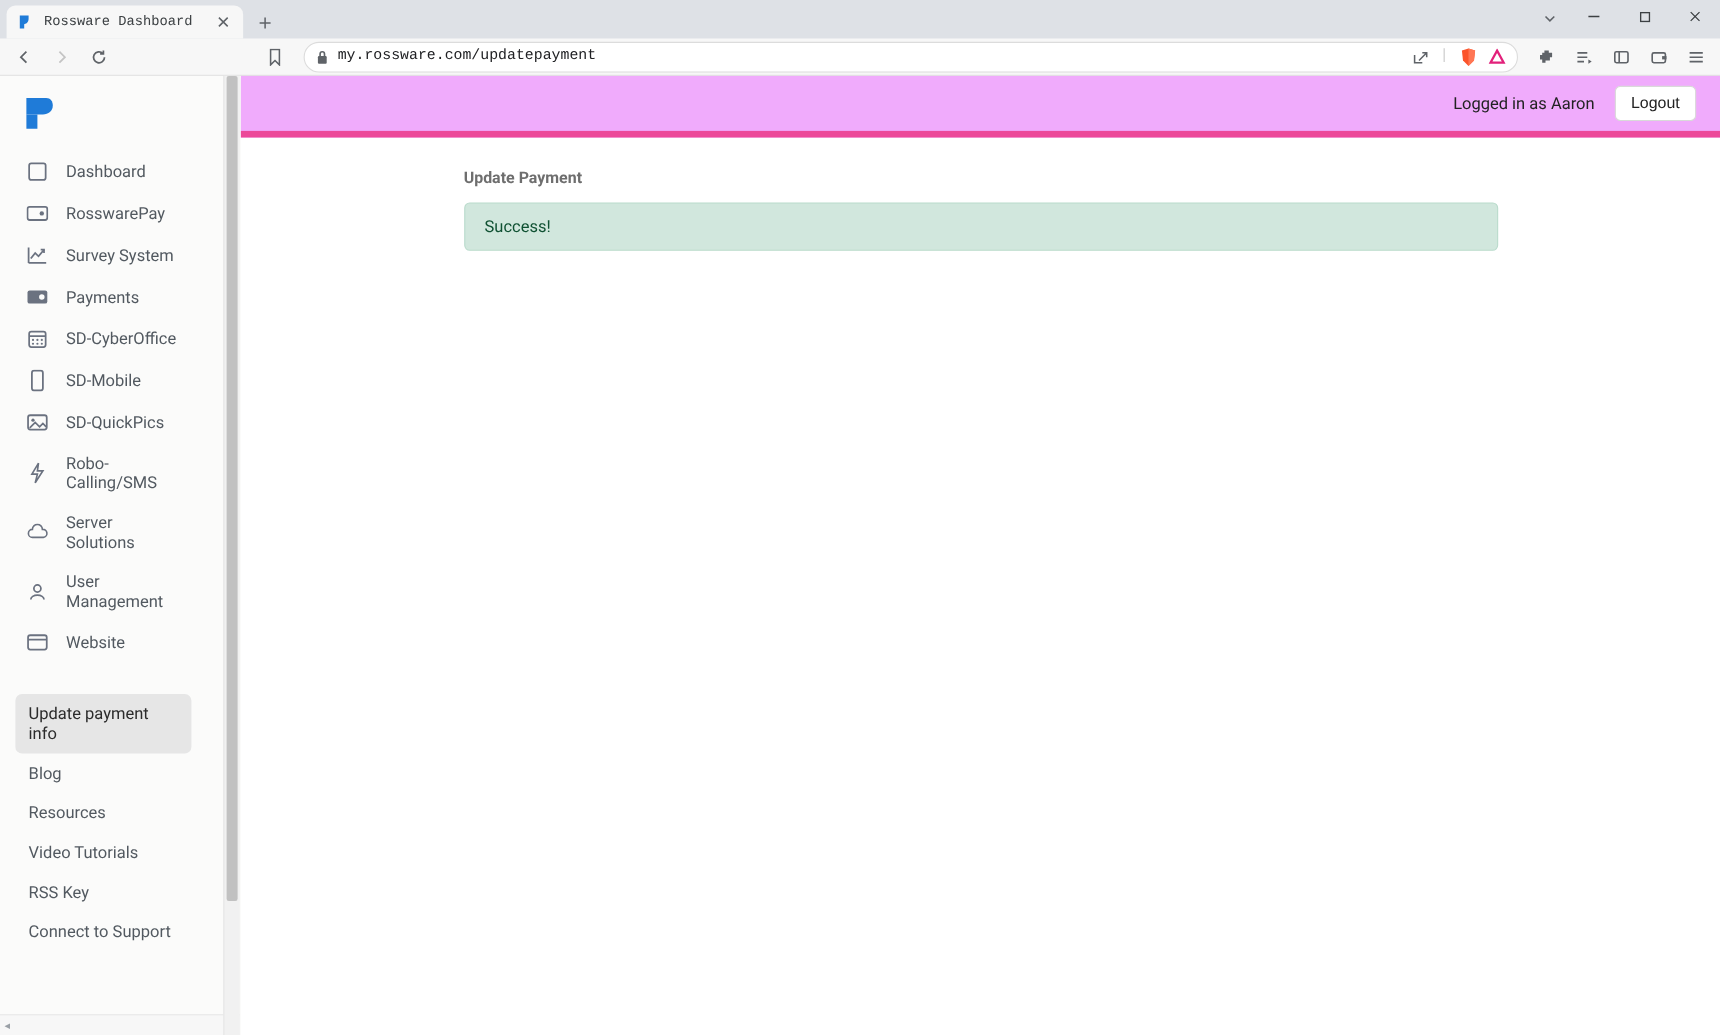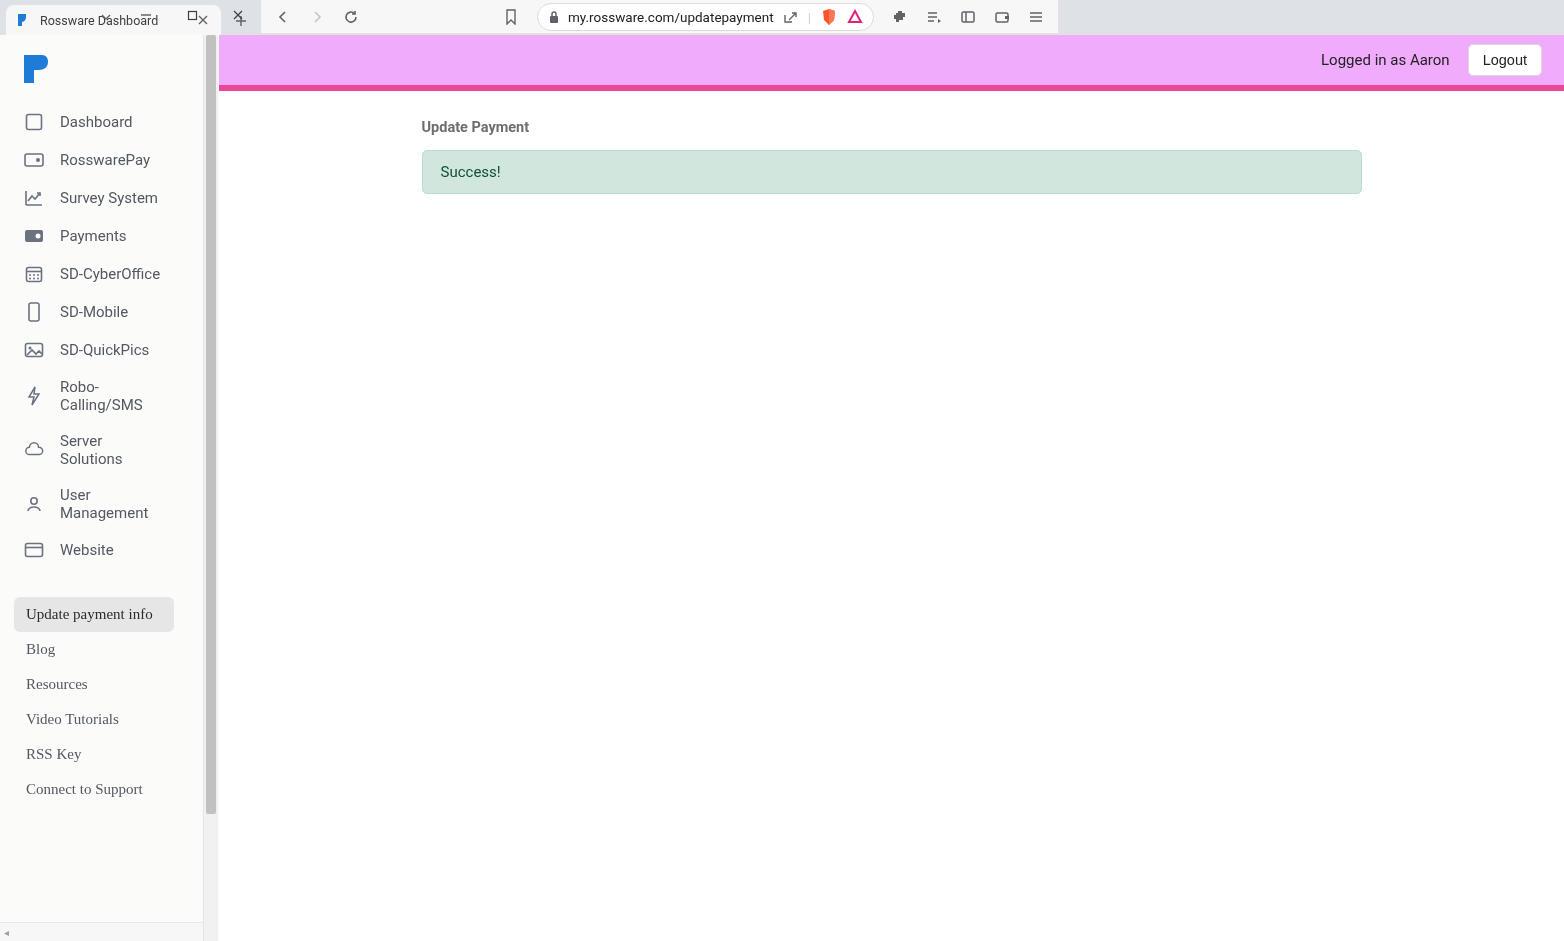--- a/index.html
+++ b/index.html
@@ -1,20 +1,20 @@
 <!DOCTYPE html>
 <html><head>
 <meta charset="utf-8">
 <style>
   * { box-sizing: border-box; margin: 0; padding: 0; }
   html, body { width: 100%; height: 100%; font-family: -apple-system, BlinkMacSystemFont, "Segoe UI", Roboto, Arial, sans-serif; font-size: 14px; color: #333; background: #fff; }
   body { display: flex; flex-direction: column; }
 
   
-  .browser-chrome { display: flex; flex-direction: row; background: #dee1e6; flex: 0 0 auto; }
+  .browser-chrome { display: flex; flex-direction: column; background: #dee1e6; flex: 0 0 auto; font-family: Liberation Mono, monospace; }
   .tab-strip { height: 35px; display: flex; align-items: flex-end; padding: 0 6px; position: relative; }
   .tab { height: 30px; width: 215px; background: #f7f7f7; border-radius: 8px 8px 0 0; display: flex; align-items: center; padding: 0 10px; gap: 8px; font-size: 12.5px; color: #3c4043; }
   .tab .favicon { width: 16px; height: 16px; display:flex; align-items:center; justify-content:center; }
   .tab .tab-title { flex: 1; white-space: nowrap; overflow: hidden; text-overflow: ellipsis; }
   .tab .close-x { width: 16px; height: 16px; display:flex; align-items:center; justify-content:center; color:#5f6368; font-size:14px; }
   .new-tab-btn { width: 28px; height: 28px; display:flex; align-items:center; justify-content:center; margin-left:6px; color:#5f6368; font-size:18px; }
   .window-controls { position: absolute; right: 0; top: 0; height: 30px; display:flex; }
   .window-controls .wc { width: 46px; height: 30px; display:flex; align-items:center; justify-content:center; color:#3c4043; }
   .search-tabs-btn { position:absolute; right: 140px; top:4px; width:30px; height:26px; display:flex; align-items:center; justify-content:center; color:#5f6368; }
 
@@ -34,21 +34,21 @@
   
   .sidebar-wrap { width: 219px; background:#fbfbfa; border-right:1px solid transparent; position:relative; display:flex; flex-direction:column; }
   .sidebar-scrollbar { position:absolute; right:0; top:0; bottom:0; width:15px; background:#f1f1f1; border-left:1px solid #e5e5e5; }
   .sidebar-scrollbar .thumb { position:absolute; left:2px; right:2px; top:0; height:86%; background:#c1c1c1; border-radius:2px; }
   .sidebar-content { flex:1; overflow:hidden; padding-right:30px; }
   .logo-block { padding: 18px 20px 10px 22px; }
   .nav-group { padding: 8px 14px 0 14px; }
   .nav-item { display:flex; align-items:center; gap:16px; padding:9px 10px; border-radius:6px; color:#525960; font-size:15px; cursor:pointer; }
   .nav-item .nav-icon { width:20px; height:20px; display:flex; align-items:center; justify-content:center; color:#6b7280; flex-shrink:0; }
   .nav-item .nav-label { flex:1; }
-  .secondary-group { padding: 28px 14px 10px 14px; font-family: Liberation Serif, serif; }
+  .secondary-group { padding: 28px 14px 10px 14px; }
   .secondary-item { display:flex; align-items:center; padding:9px 12px; border-radius:6px; color:#525960; font-size:15px; cursor:pointer; }
   .secondary-item.active { background:#e6e6e6; color:#2b2b2b; }
   .sidebar-bottom-bar { height:19px; background:#f7f7f7; border-top:1px solid #e8e8e8; display:flex; justify-content:space-between; align-items:center; padding:0 4px; font-size:10px; color:#9aa0a6; }
 
   
   .main { flex:1; display:flex; flex-direction:column; min-width:0; position:relative; }
   .topbar { height:56px; border-bottom:6px solid #ec4899; display:flex; align-items:center; justify-content:flex-end; padding:0 22px; gap:18px; background:#f0abfc; box-shadow: -2px 0 2px -2px rgba(0,0,0,0.08); }
   .logged-text { font-size:15px; color:#222; }
   .logout-btn { border:1px solid #d9d9d9; background:#fff; border-radius:5px; padding:7px 14px; font-size:14.5px; color:#222; cursor:pointer; }
 

